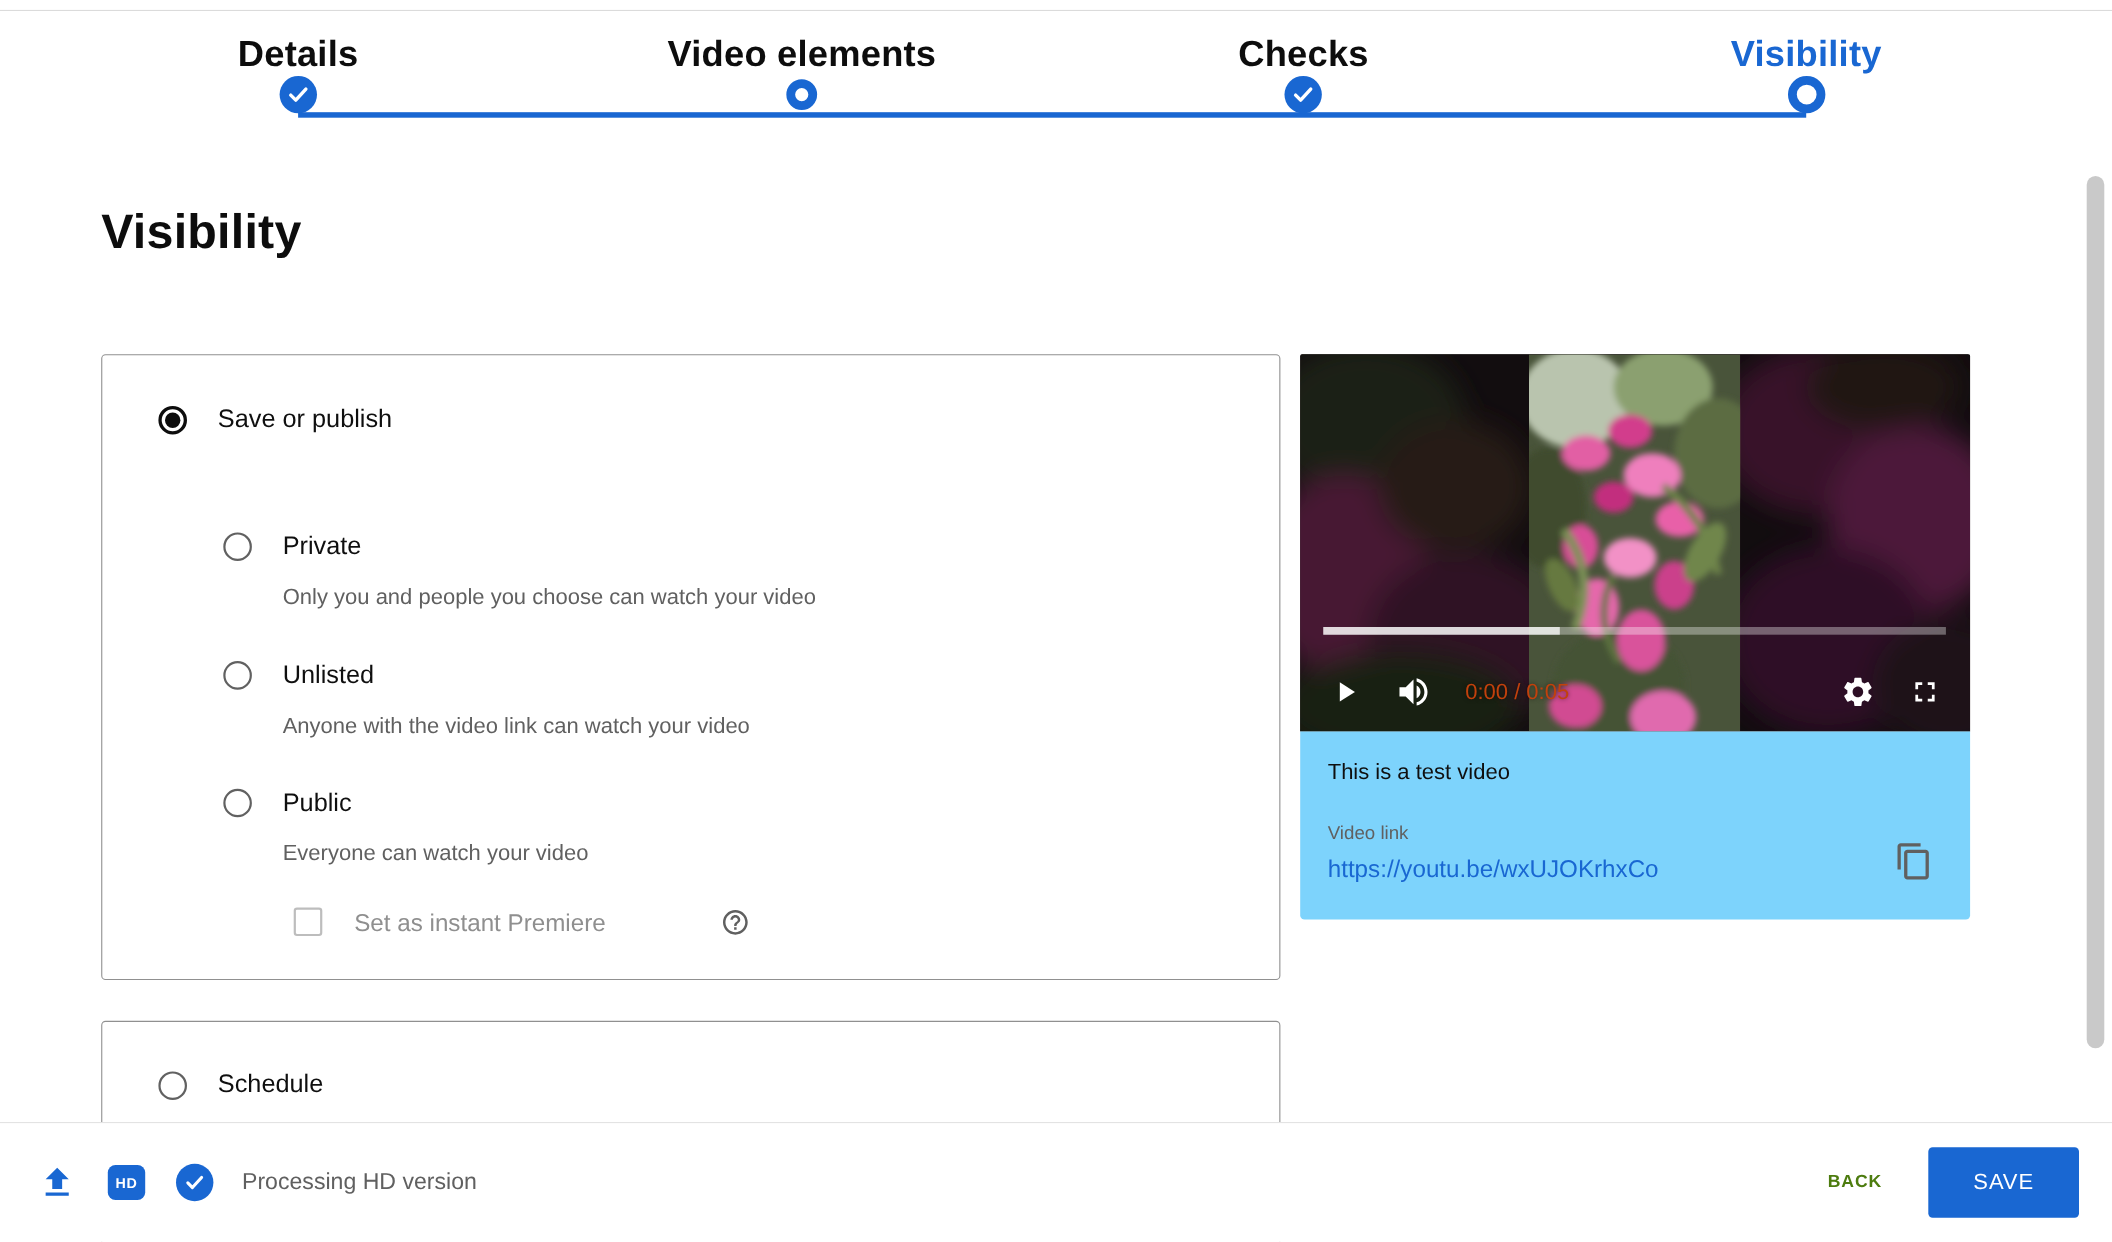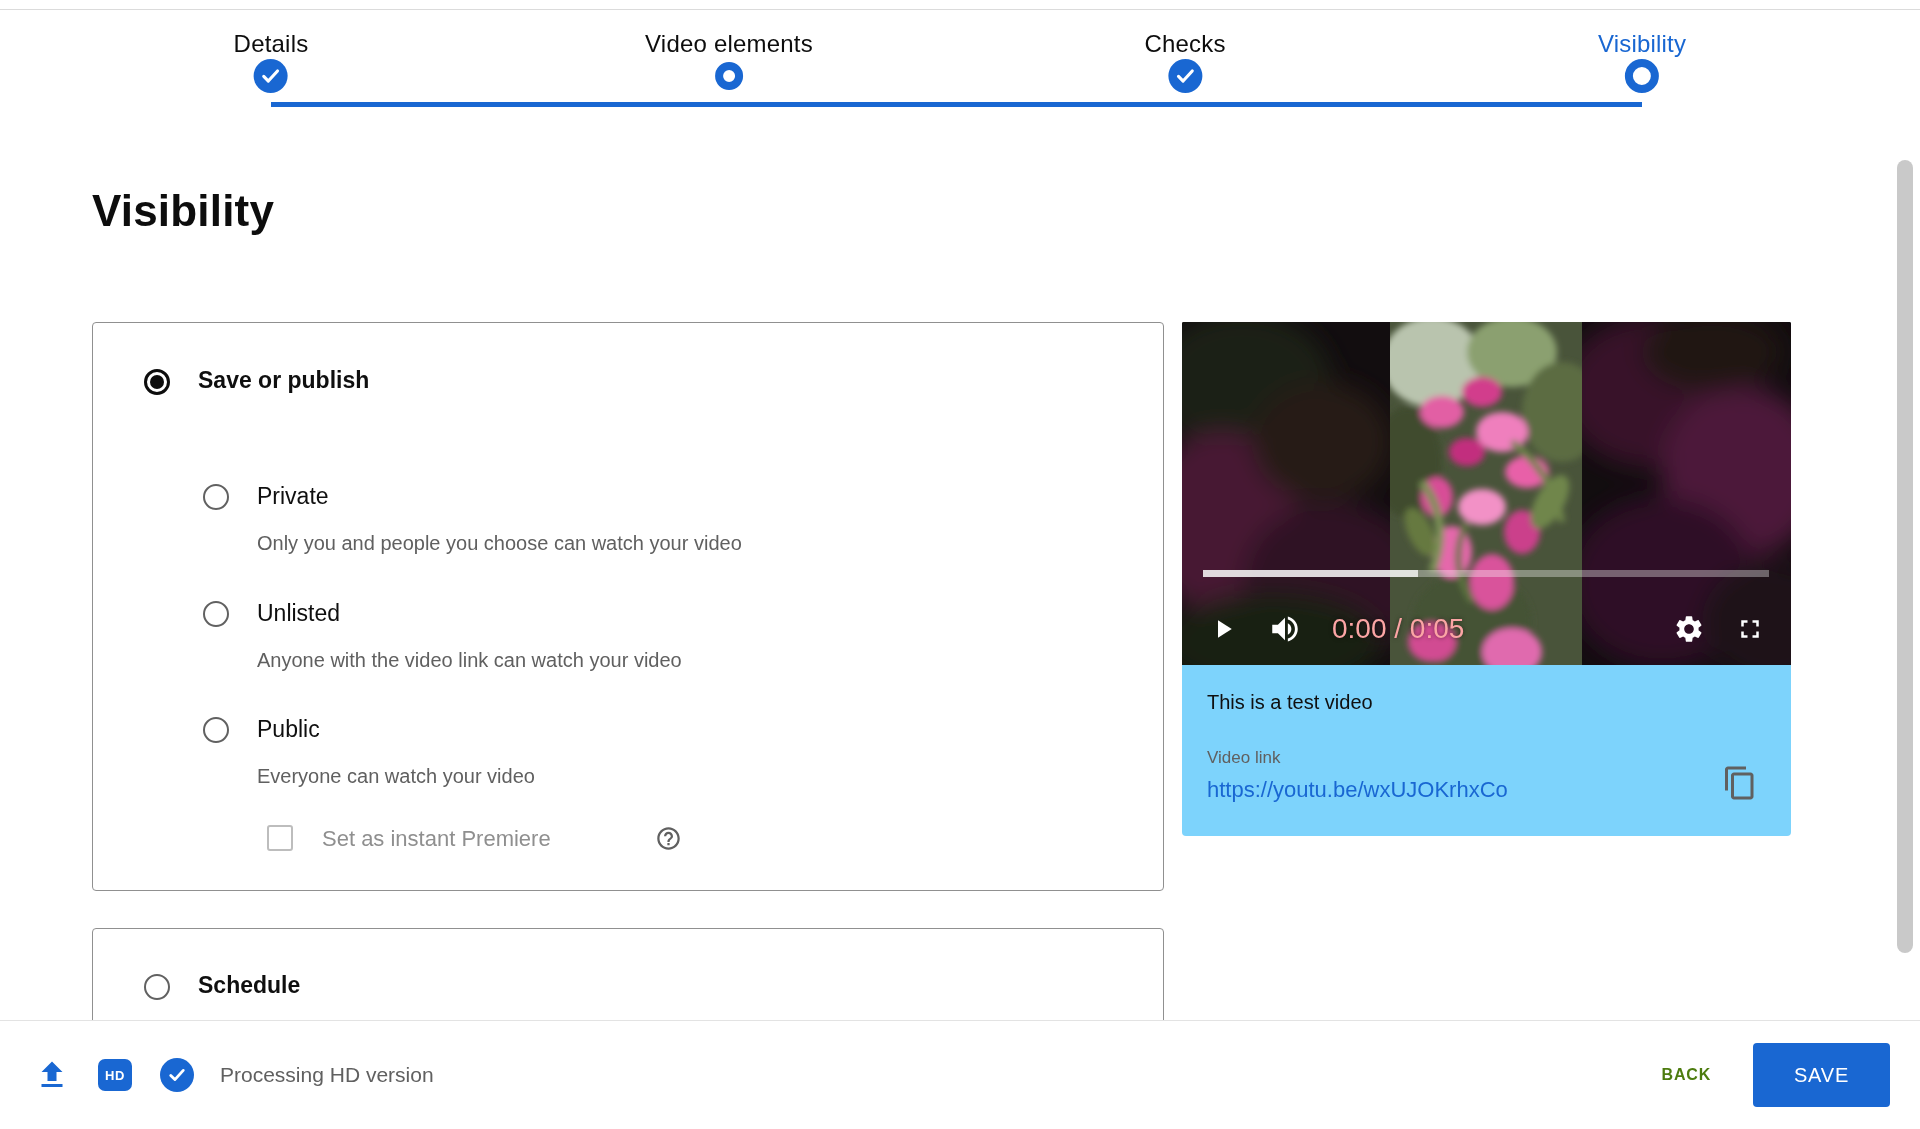--- a/index.html
+++ b/index.html
@@ -6,21 +6,21 @@
   html,body { background:#fff; }
   body { font-family:"Liberation Sans","DejaVu Sans",sans-serif; }
   .screen { position:relative; width:1920px; height:1129px; background:#fff; overflow:hidden; }
 
   
   .top-line { position:absolute; left:0; top:9px; width:100%; height:1px; background:#dbdbdb; }
 
   
   .stepper-line { position:absolute; left:271px; top:102px; width:1371px; height:5px; background:#1967d2; }
   .step { position:absolute; top:30px; transform:translateX(-50%); text-align:center; cursor:default; }
-  .step-label { font-size:24px; font-weight:400; color:#0d0d0d; white-space:nowrap; display:block; letter-spacing:.2px; }
+  .step-label { font-size:33px; font-weight:700; color:#0d0d0d; white-space:nowrap; display:block; letter-spacing:.2px; }
   .step-label.active { color:#1967d2; }
   .step-dot-wrap { height:36px; display:flex; align-items:center; justify-content:center; }
   .dot-done { width:34px; height:34px; border-radius:50%; background:#1967d2; display:flex; align-items:center; justify-content:center; }
   .dot-todo { width:28px; height:28px; border-radius:50%; background:#fff; border:8px solid #1967d2; }
   .dot-current { width:34px; height:34px; border-radius:50%; background:#fff; border:8px solid #1967d2; }
 
   
   .page-title { position:absolute; left:92px; top:186px; font-size:44px; font-weight:700; color:#0d0d0d; letter-spacing:.2px; }
   .page-subtitle { position:absolute; left:92px; top:260px; font-size:20px; color:#0f0f0f; }
 
@@ -28,37 +28,37 @@
   .card { position:absolute; left:92px; width:1072px; border:1px solid #909090; border-radius:4px; background:#fff; }
   .card-main { top:322px; height:569px; }
   .card-schedule { top:928px; height:260px; }
 
   .radio { position:absolute; width:26px; height:26px; border-radius:50%; background:#fff; cursor:pointer; }
   .radio.unsel { border:2px solid #616161; }
   .radio.sel { border:3px solid #0d0d0d; }
   .radio.sel::after { content:""; position:absolute; left:50%; top:50%; width:14px; height:14px; margin:-7px 0 0 -7px; border-radius:50%; background:#0d0d0d; }
 
   .opt-label { position:absolute; font-size:23px; color:#0f0f0f; white-space:nowrap; }
-  .opt-label.bold { font-weight:700; }
+  .opt-label.bold { font-weight:400; }
   .opt-desc { position:absolute; font-size:20px; color:#606060; white-space:nowrap; line-height:26px; }
   .mk-b { font-weight:700; color:#0f0f0f; }
 
   .checkbox { position:absolute; width:26px; height:26px; border:2px solid #bdbdbd; border-radius:3px; background:#fff; cursor:pointer; }
   .premiere-label { position:absolute; font-size:22px; color:#8f8f8f; white-space:nowrap; }
   .help-icon { position:absolute; width:27px; height:27px; color:#606060; cursor:pointer; }
 
   
   .player { position:absolute; left:1182px; top:322px; width:609px; height:343px; background:#14100f; overflow:hidden; border-radius:2px 2px 0 0; }
   .player svg.scene { position:absolute; left:0; top:0; }
   .progress { position:absolute; left:21px; right:22px; top:248px; height:7px; background:rgba(255,255,255,.35); cursor:pointer; }
   .progress .loaded { height:100%; width:38%; background:rgba(255,255,255,.75); }
   .controls { position:absolute; left:0; right:0; top:284px; height:46px; display:flex; align-items:center; padding:0 26px; }
   .ctl { color:#fff; display:flex; align-items:center; justify-content:center; cursor:pointer; }
   .ctl + .ctl { margin-left:30px; }
-  .time { color:#fca5a5; font-size:28px; margin-left:30px; white-space:nowrap; text-shadow:0 0 4px rgba(0,0,0,.5); }
+  .time { color:#c2410c; font-size:20px; margin-left:30px; white-space:nowrap; text-shadow:0 0 4px rgba(0,0,0,.5); }
   .ctl-spacer { flex:1; }
 
   .video-info { position:absolute; left:1182px; top:665px; width:609px; height:171px; background:#7dd3fc; border-radius:0 0 4px 4px; }
   .vi-title { position:absolute; left:25px; top:26px; font-size:20px; color:#0f0f0f; }
   .vi-link-label { position:absolute; left:25px; top:83px; font-size:17px; color:#606060; }
   .vi-link { position:absolute; left:25px; top:112px; font-size:22px; color:#1967d2; text-decoration:none; cursor:pointer; white-space:nowrap; }
   .copy-icon { position:absolute; right:33px; top:100px; width:36px; height:36px; color:#606060; cursor:pointer; }
 
   
   .footer { position:absolute; left:0; top:1020px; width:100%; height:109px; background:#fff; border-top:1px solid #e3e3e3; display:flex; align-items:center; padding:0 30px 0 34px; }

